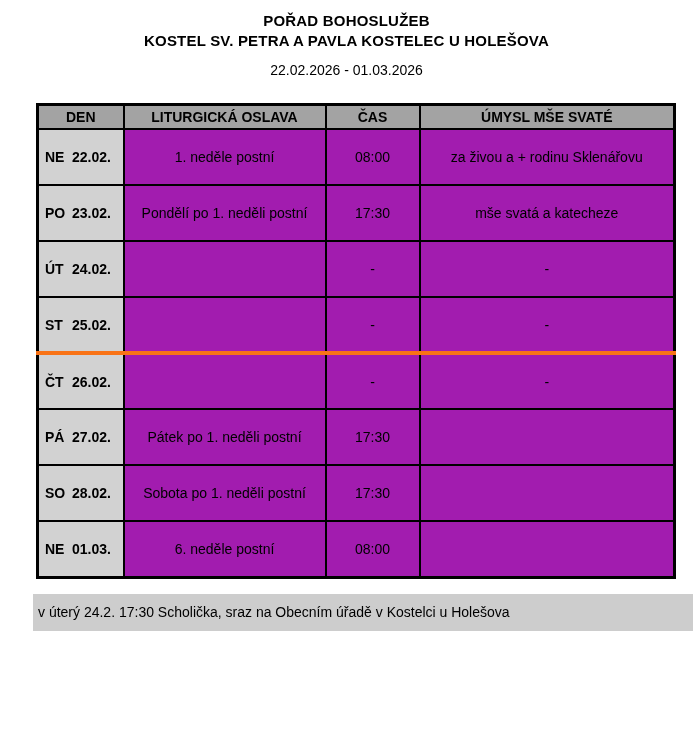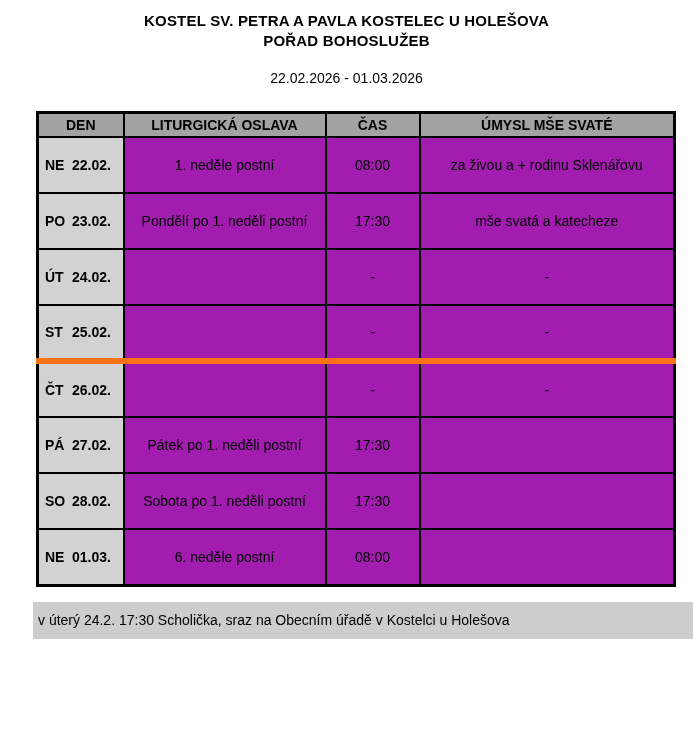--- a/index.html
+++ b/index.html
@@ -8,21 +8,21 @@
     background: #ffffff;
     color: #000000;
     font-family: "Liberation Sans", "DejaVu Sans", sans-serif;
     overflow: hidden;
   }
   .doc { width: 693px; height: 743px; position: relative; }
 
   
   .titles { padding-top: 11px; text-align: center; }
   .title-line { margin: 0; font-size: 15px; font-weight: bold; line-height: 20px; letter-spacing: 0.2px; }
-  .date-line  { margin: 16px; font-size: 14px; font-weight: normal; line-height: 23px; }
+  .date-line  { margin: 8px; font-size: 14px; font-weight: normal; line-height: 23px; }
 
   
   table.schedule {
     border-collapse: collapse;
     table-layout: fixed;
     margin: 21px 0 0 36px;
     border: 3px solid #000;
   }
   col.c-den { width: 86px; }
   col.c-lit { width: 202px; }
@@ -49,43 +49,43 @@
   }
   tr.data { height: 56px; }
   td.day {
     background: #d2d2d2;
     font-weight: bold;
     text-align: left;
     padding-left: 6px;
   }
   td.day .abbr { display: inline-block; min-width: 27px; }
   
-  #rows tr:nth-child(4) td { border-bottom: 6px solid #f97316; margin-top: 38px; }
+  #rows tr:nth-child(4) td { border-bottom: 4px solid #f97316; margin-top: 38px; }
 
   
   .note {
     margin: 15px 0 0 33px;
     width: 664px;
     height: 37px;
     background: #cdcdcd;
     box-sizing: border-box;
     padding-left: 5px;
     display: flex;
     align-items: center;
     font-size: 14px;
   }
 </style>
 </head>
 <body>
 
 <div class="doc">
 
   <div class="titles">
+    <p class="title-line">POŘAD BOHOSLUŽEB</p>
     <p class="title-line">KOSTEL SV. PETRA A PAVLA KOSTELEC U HOLEŠOVA</p>
-    <p class="title-line">POŘAD BOHOSLUŽEB</p>
     <p class="date-line">22.02.2026 - 01.03.2026</p>
   </div>
 
   <table class="schedule">
     <colgroup>
       <col class="c-den">
         <col class="c-lit">
         <col class="c-cas">
         <col class="c-umy">
     </colgroup>

